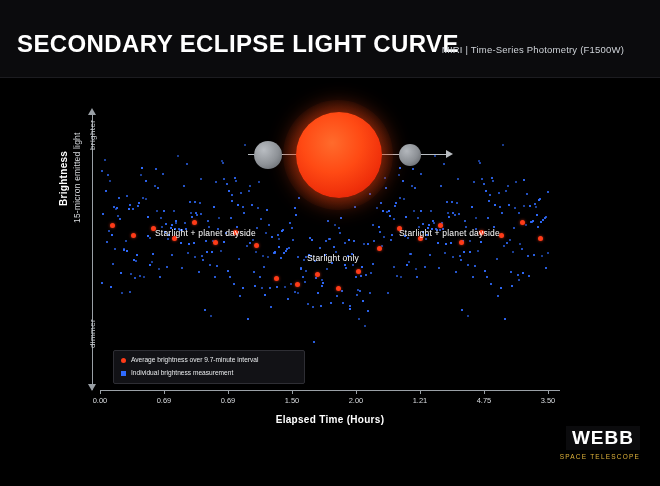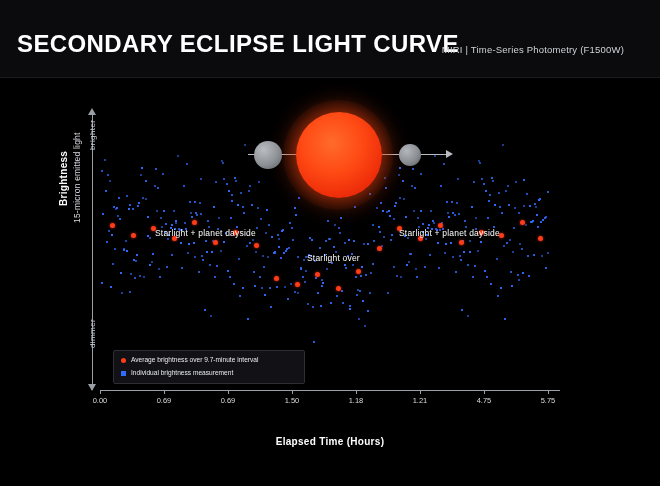--- a/index.html
+++ b/index.html
@@ -34,21 +34,21 @@
 
   #ylabel1{position:absolute;left:58px;top:206px;font-size:10px;color:#ffffff;font-weight:bold;
            transform:rotate(-90deg);transform-origin:left top;letter-spacing:0.3px;}
   #ylabel2{position:absolute;left:72px;top:223px;font-size:8.5px;color:#d6d9dd;
            transform:rotate(-90deg);transform-origin:left top;letter-spacing:0.2px;}
 
   
   #xaxis{position:absolute;left:100px;top:390px;width:460px;height:1px;background:#9aa0a6;}
   .xtick{position:absolute;top:390px;width:1px;height:4px;background:#9aa0a6;}
   .xtlabel{position:absolute;top:396px;font-size:7.5px;color:#d9dce0;transform:translateX(-50%);}
-  #xlabel{position:absolute;left:0;top:436px;width:660px;text-align:center;font-size:10px;
+  #xlabel{position:absolute;left:0;top:414px;width:660px;text-align:center;font-size:10px;
           color:#ffffff;font-weight:bold;letter-spacing:0.3px;}
 
   
   #star-glow{position:absolute;left:283px;top:100px;width:110px;height:110px;border-radius:50%;
              background:radial-gradient(circle at 50% 50%, rgba(255,90,20,0.55) 0%, rgba(190,55,10,0.35) 46%, rgba(90,25,5,0.12) 72%, rgba(0,0,0,0) 85%);}
   #star{position:absolute;left:296px;top:112px;width:86px;height:86px;border-radius:50%;
         background:radial-gradient(circle at 42% 36%, #ff6b2c 0%, #ff4a14 40%, #ef2f0a 70%, #c71d06 100%);
         box-shadow:0 0 22px 6px rgba(255,70,20,0.45);}
   .planet{position:absolute;border-radius:50%;}
   #planet-left{left:254px;top:141px;width:28px;height:28px;
@@ -554,21 +554,21 @@
 
   <div id="orbit-line-left"></div>
   <div id="orbit-line-right"></div>
   <div id="orbit-arrow"></div>
   <div id="star-glow"></div>
   <div id="star"></div>
   <div id="planet-left" class="planet"></div>
   <div id="planet-right" class="planet"></div>
 
   <div id="annot-left" class="annot">Starlight + planet dayside</div>
-  <div id="annot-mid" class="annot">Starlight over</div>
+  <div id="annot-mid" class="annot">Starlight only</div>
   <div id="annot-right" class="annot">Starlight + planet dayside</div>
 
   <div id="yaxis"></div>
   <div class="arrow-up"></div>
   <div class="arrow-down"></div>
   <div id="brighter">brighter</div>
   <div id="dimmer">dimmer</div>
   <div id="ylabel1">Brightness</div>
   <div id="ylabel2">15-micron emitted light</div>
 
@@ -576,35 +576,39 @@
   <div id="xticks">
       <div class="xtick" style="left: 100px;"></div>
       <div class="xtlabel" style="left: 100px;">0.00</div>
       <div class="xtick" style="left: 164px;"></div>
       <div class="xtlabel" style="left: 164px;">0.69</div>
       <div class="xtick" style="left: 228px;"></div>
       <div class="xtlabel" style="left: 228px;">0.69</div>
       <div class="xtick" style="left: 292px;"></div>
       <div class="xtlabel" style="left: 292px;">1.50</div>
       <div class="xtick" style="left: 356px;"></div>
-      <div class="xtlabel" style="left: 356px;">1.18</div>
+      <div class="xtlabel" style="left: 356px;">2.00</div>
       <div class="xtick" style="left: 420px;"></div>
       <div class="xtlabel" style="left: 420px;">1.21</div>
       <div class="xtick" style="left: 484px;"></div>
       <div class="xtlabel" style="left: 484px;">4.75</div>
       <div class="xtick" style="left: 548px;"></div>
-      <div class="xtlabel" style="left: 548px;">5.75</div>
+      <div class="xtlabel" style="left: 548px;">3.50</div>
     </div>
   <div id="xlabel">Elapsed Time (Hours)</div>
 
   <div id="legend">
     <div id="legend-row-0" class="legend-row">
       <span class="legend-dot" style="background:#ff3b18;border-radius:50%;top:1px;"></span>
       <span class="legend-text">Average brightness over 9.7-minute interval</span>
     </div>
     <div id="legend-row-1" class="legend-row">
       <span class="legend-dot" style="background:#2f6bff;border-radius:0;top:1px;"></span>
       <span class="legend-text">Individual brightness measurement</span>
     </div>
   </div>
 
+  <div id="logo">
+    <div id="logo-word">WEBB</div>
+    <div id="logo-sub">SPACE TELESCOPE</div>
+  </div>
 
 </div>
 
 </body></html>

